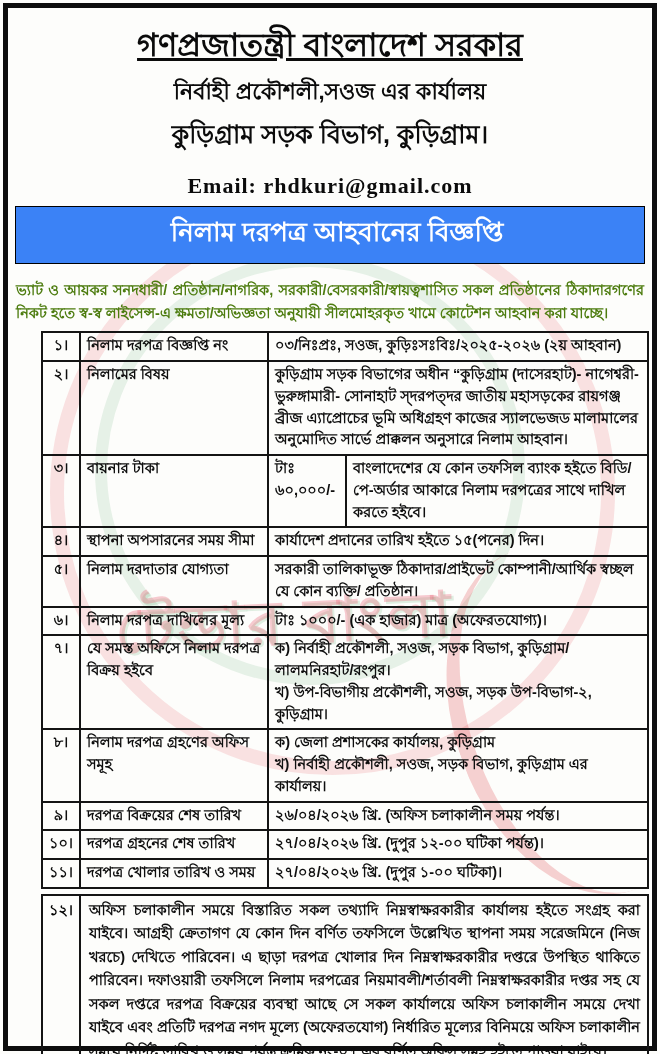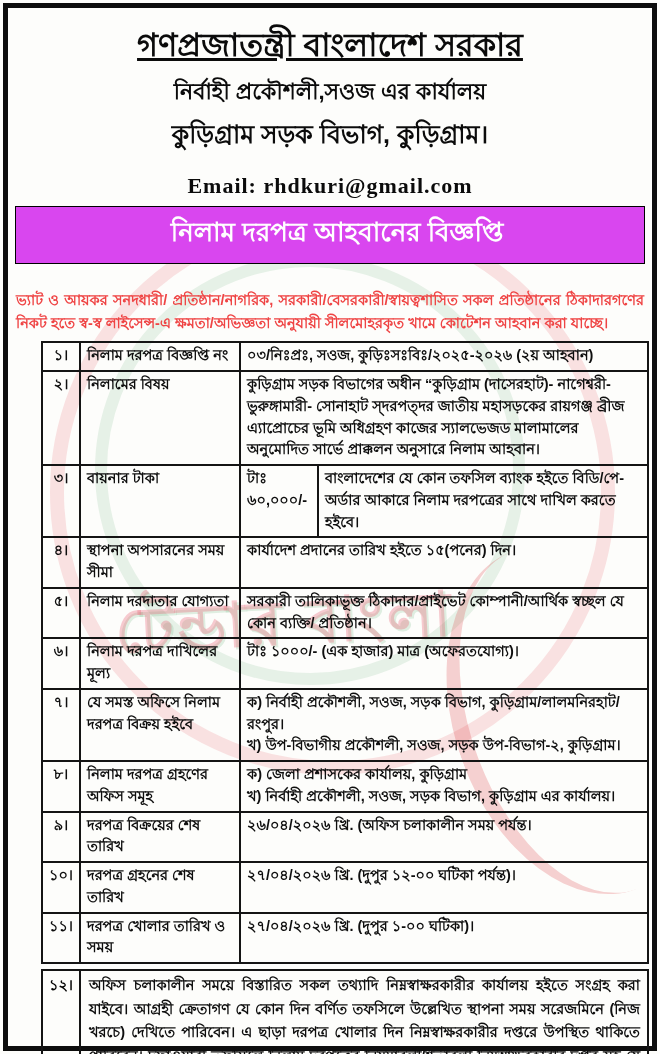--- a/index.html
+++ b/index.html
@@ -28,37 +28,37 @@
     text-shadow:2px 2px 0 rgba(90,170,110,0.18); white-space:nowrap;
   }
   
   .hdr { text-align:center; color:#0b0b0b; }
   .hdr-l1 { font-size:32px; font-weight:bold; margin-top:8px;text-decoration:underline; }
   .hdr-l2 { font-size:22px; font-weight:bold; }
   .hdr-l3 { font-size:25px; font-weight:bold; margin-top:4px; }
   .hdr-email { font-family:"Liberation Serif","DejaVu Serif",serif;
     font-size:22px; font-weight:bold; margin-top:15px; letter-spacing:1px; }
   .title-bar {
-    margin-top:7px; background:#d946ef; color:#fff; text-align:center;
+    margin-top:7px; background:#3b82f6; color:#fff; text-align:center;
     font-size:26px; font-weight:bold; padding:5px 0 7px 14px;
     border:1px solid #000;
   }
   .intro {
-    font-size:14.5px; font-weight:bold; line-height:1.6; color:#ef4444;
-    margin:25px 1px 6px 1px; text-align:justify;
+    font-size:14.5px; font-weight:bold; line-height:1.6; color:#4d7c0f;
+    margin:15px 1px 6px 1px; text-align:justify;
   }
   
   table.main { border-collapse:collapse; width:608px; margin-left:26px; }
   table.main td {
     border:2px solid #141414; padding:2px 6px 3px 6px;
     font-size:14.5px; font-weight:bold; color:#0e0e0e; line-height:1.5;
     vertical-align:top;
   }
   td.sl { width:38px; text-align:center; }
-  td.lbl { width:160px; }
+  td.lbl { width:188px; }
   td.amt { width:78px; }
   
   .note-box {
     display:flex; border:2px solid #141414; width:608px; margin-left:26px;
     margin-top:5px; background:transparent;
   }
   .note-sl { width:38px; border-right:2px solid #141414; text-align:center;
     font-size:14.5px; font-weight:bold; padding-top:3px; flex:none; }
   .note-txt { flex:1; padding:3px 7px 4px 8px; font-size:14.5px;
     font-weight:bold; line-height:1.62; text-align:justify; color:#0e0e0e; }

